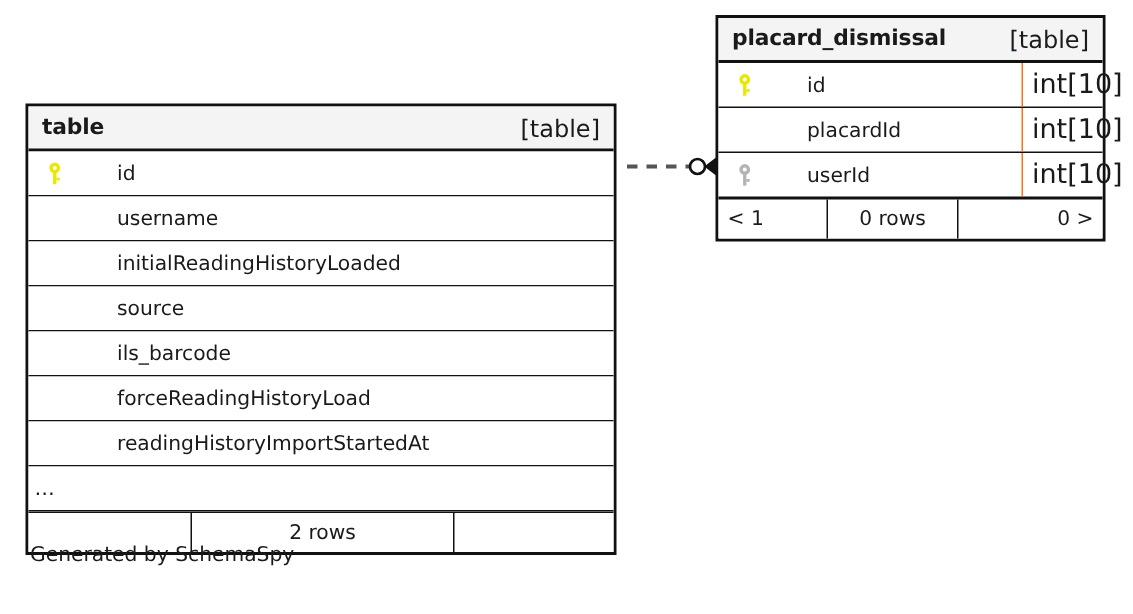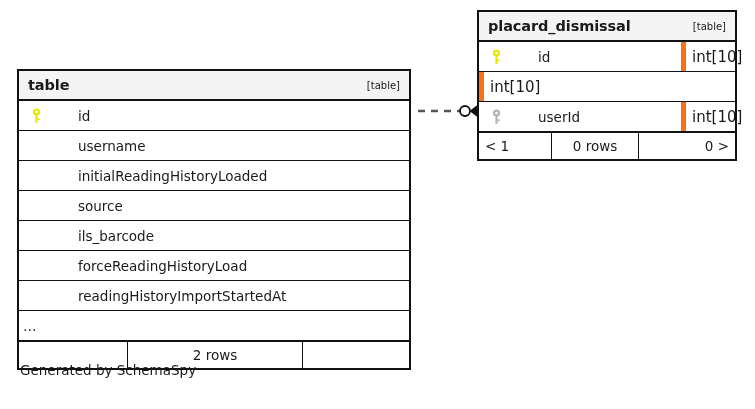--- a/index.html
+++ b/index.html
@@ -40,47 +40,48 @@
   .tname {
     flex: 1 1 auto;
     font-weight: bold;
     font-size: 14.5px;
     padding-left: 9px;
     white-space: nowrap;
     letter-spacing: -0.1px;
   }
   .ttag {
     flex: 0 0 auto;
-    font-size: 10px;
+    font-size: 16px;
     padding-right: 9px;
     white-space: nowrap;
   }
 
   
   .cname {
     flex: 1 1 auto;
     display: flex;
     align-items: center;
     font-size: 13.5px;
     padding-left: 6px;
     min-width: 0;
     white-space: nowrap;
     overflow: hidden;
     gap: 31px;
   }
   .ctype {
     flex: 0 0 auto;
     box-sizing: border-box;
-    border-left: 5px solid #f97316;
+    border-left: 1px solid #f97316;
     height: 100%;
     display: flex;
     align-items: center;
-    font-size: 15px;
+    font-size: 18px;
     padding-left: 6px;
     white-space: nowrap;
+    margin-left: 12px;
   }
   .keyslot {
     flex: 0 0 auto;
     width: 22px;
     display: flex;
     align-items: center;
     justify-content: center;
   }
   .keyslot svg { display: block; }
   .colname { display: block; }
@@ -221,20 +222,24 @@
           <rect x="4.4" y="6.6" width="2.2" height="8.2" fill="#e8e800"></rect>
           <rect x="6.6" y="10.4" width="2.2" height="1.8" fill="#e8e800"></rect>
         </svg>
       </span>
       <span class="colname">id</span>
     </span>
     <span class="ctype" style="width:54px;">int[10]</span>
   </div>
 
   <div class="erow">
+    <span class="cname">
+      <span class="keyslot"></span>
+      <span class="colname">placardId</span>
+    </span>
     <span class="ctype" style="width:54px;">int[10]</span>
   </div>
 
   <div class="erow">
     <span class="cname">
       <span class="keyslot">
         <svg width="11" height="16" viewBox="0 0 11 16" aria-hidden="true">
           <circle cx="5.5" cy="4" r="3.6" fill="#b4b4b4"></circle>
           <circle cx="5.5" cy="4" r="1.3" fill="#ffffff"></circle>
           <rect x="4.4" y="6.6" width="2.2" height="8.2" fill="#b4b4b4"></rect>

